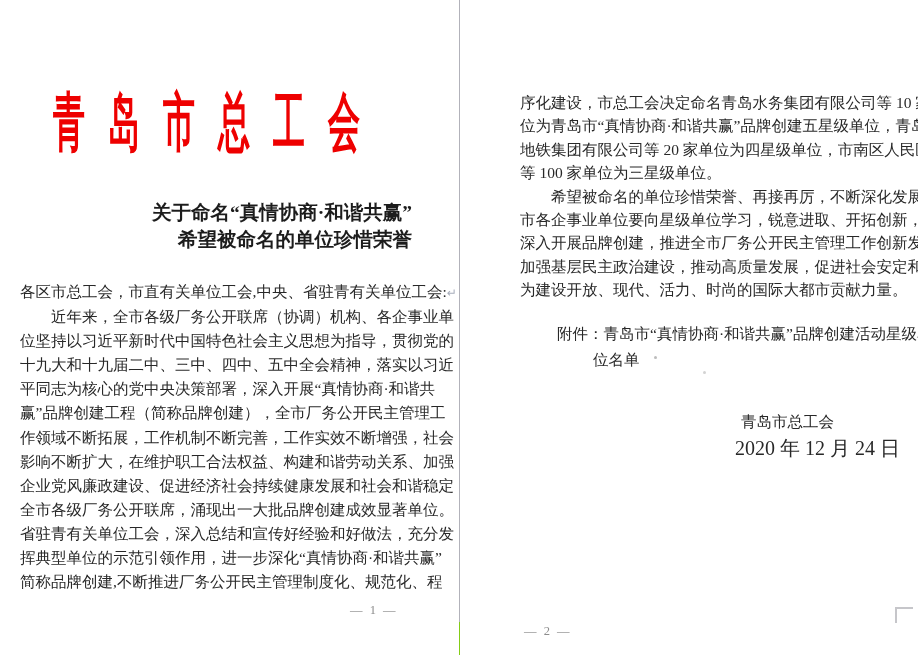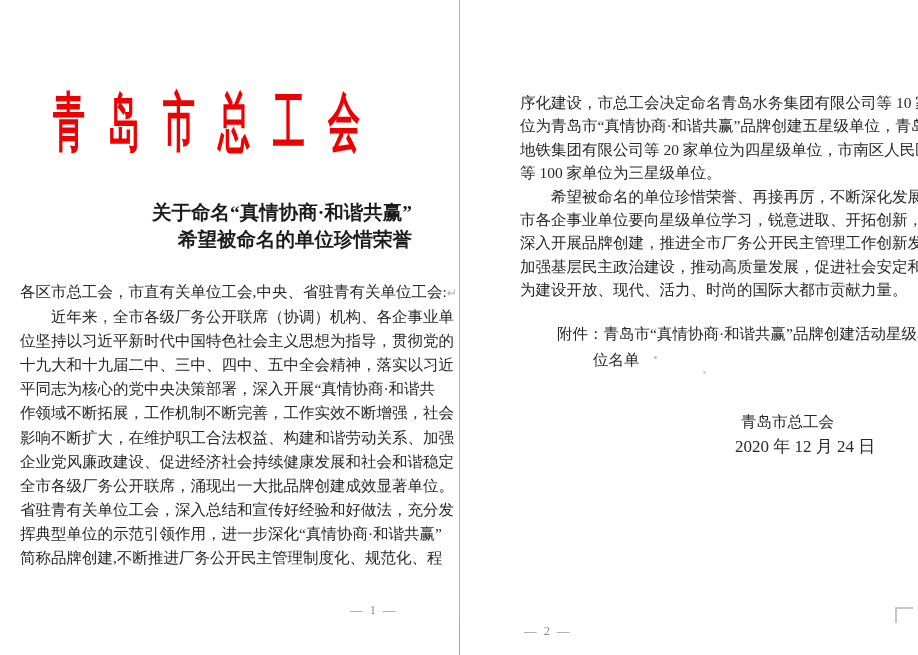--- a/index.html
+++ b/index.html
@@ -102,21 +102,21 @@
     position: absolute;
     top: 412px;
     left: 281px;
     font-size: 15.5px;
     color: #282828;
   }
   .sig-date {
     position: absolute;
     top: 435px;
     left: 275px;
-    font-size: 17px;
+    font-size: 20px;
     color: #282828;
   }
 
   .pageno {
     position: absolute;
     font-size: 12.5px;
     color: #8c8c8c;
     letter-spacing: 2px;
     white-space: nowrap;
   }
@@ -155,20 +155,21 @@
       <div>关于命名“真情协商·和谐共赢”</div>
       <div>希望被命名的单位珍惜荣誉</div>
     </div>
 
     <div class="body-text body-left">
         <div>各区市总工会，市直有关单位工会,中央、省驻青有关单位工会:<span class="pmark">↵</span></div>
         <div>　　近年来，全市各级厂务公开联席（协调）机构、各企事业单</div>
         <div>位坚持以习近平新时代中国特色社会主义思想为指导，贯彻党的</div>
         <div>十九大和十九届二中、三中、四中、五中全会精神，落实以习近</div>
         <div>平同志为核心的党中央决策部署，深入开展“真情协商·和谐共</div>
+        <div>赢”品牌创建工程（简称品牌创建），全市厂务公开民主管理工</div>
         <div>作领域不断拓展，工作机制不断完善，工作实效不断增强，社会</div>
         <div>影响不断扩大，在维护职工合法权益、构建和谐劳动关系、加强</div>
         <div>企业党风廉政建设、促进经济社会持续健康发展和社会和谐稳定</div>
         <div>全市各级厂务公开联席，涌现出一大批品牌创建成效显著单位。</div>
         <div>省驻青有关单位工会，深入总结和宣传好经验和好做法，充分发</div>
         <div>挥典型单位的示范引领作用，进一步深化“真情协商·和谐共赢”</div>
         <div>简称品牌创建,不断推进厂务公开民主管理制度化、规范化、程</div>
       </div>
 
     <div class="pageno pageno-1">— 1 —</div>

